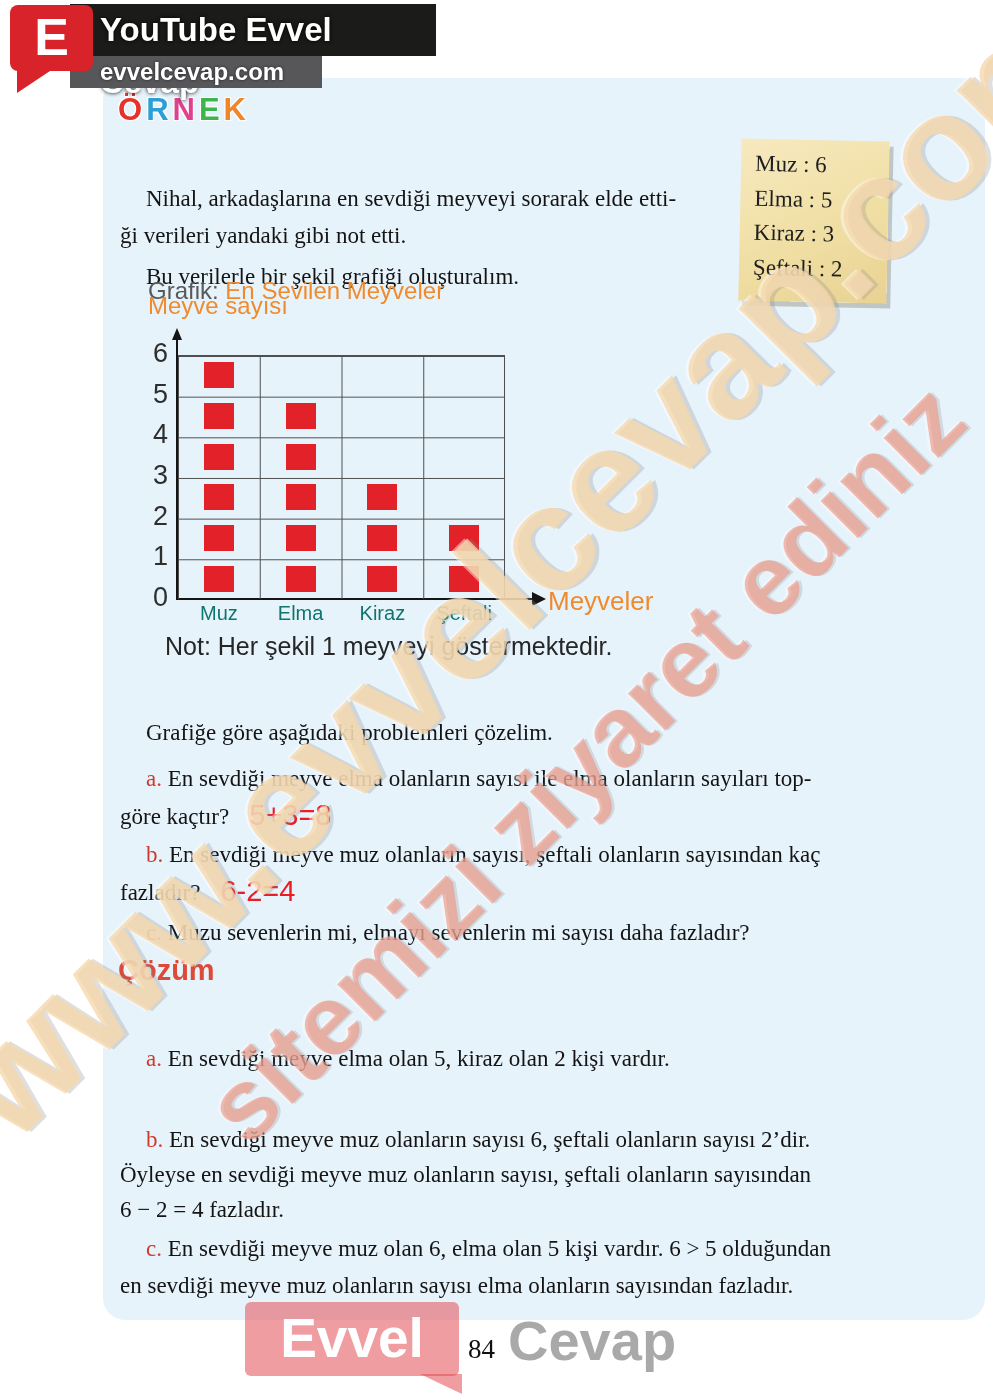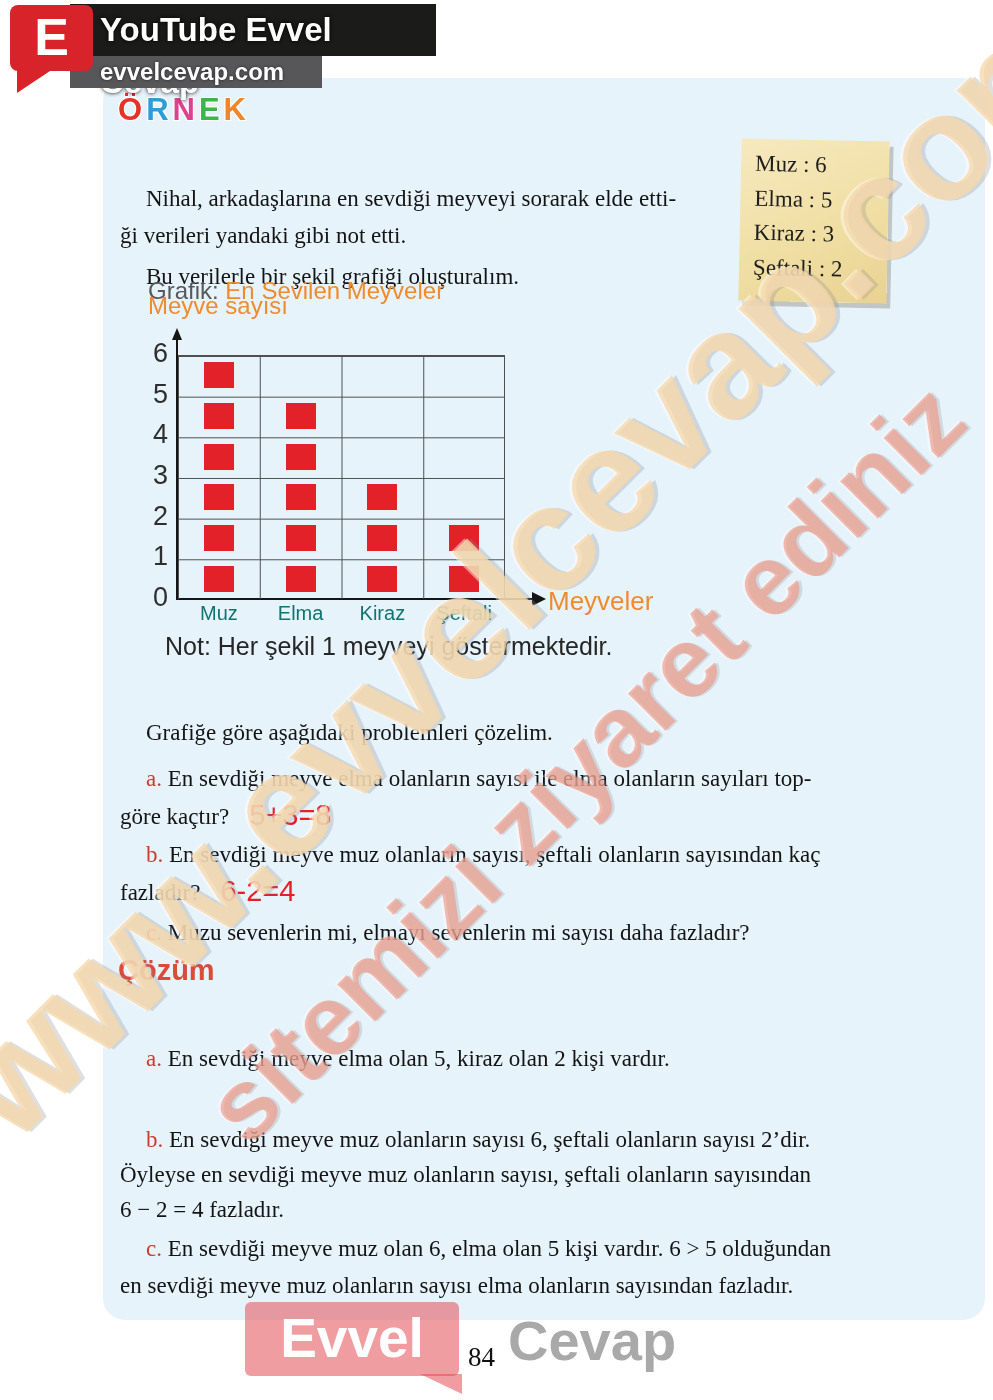--- a/index.html
+++ b/index.html
@@ -88,21 +88,21 @@
     text-shadow:2px 2px 0 rgba(140,140,140,0.25),-2px -2px 0 rgba(255,255,255,0.35);}
 
   
   .f-bubble{left:245px;top:1302px;width:214px;height:74px;background:rgba(227,77,83,0.55);
     border-radius:6px;color:#fff;font-family:"Liberation Sans",sans-serif;font-weight:bold;
     font-size:55px;text-align:center;line-height:72px;z-index:30;}
   .f-bubble-tail{left:420px;top:1374px;width:42px;height:20px;background:rgba(227,77,83,0.55);
     clip-path:polygon(0 0,100% 0,100% 100%);z-index:30;}
   .f-cevap{left:508px;top:1308px;font-family:"Liberation Sans",sans-serif;font-weight:bold;
     font-size:56px;color:rgba(148,148,148,0.8);z-index:29;}
-  .f-page{left:468px;top:1334px;font-size:27px;color:#111;z-index:31;margin-top:8px;}
+  .f-page{left:468px;top:1334px;font-size:27px;color:#111;z-index:31;}
 </style>
 </head>
 <body>
 
 <div id="page">
 
   <div class="abs panel"></div>
 
   <div class="abs bar-black">
     <span>YouTube Evvel Cevap</span>

